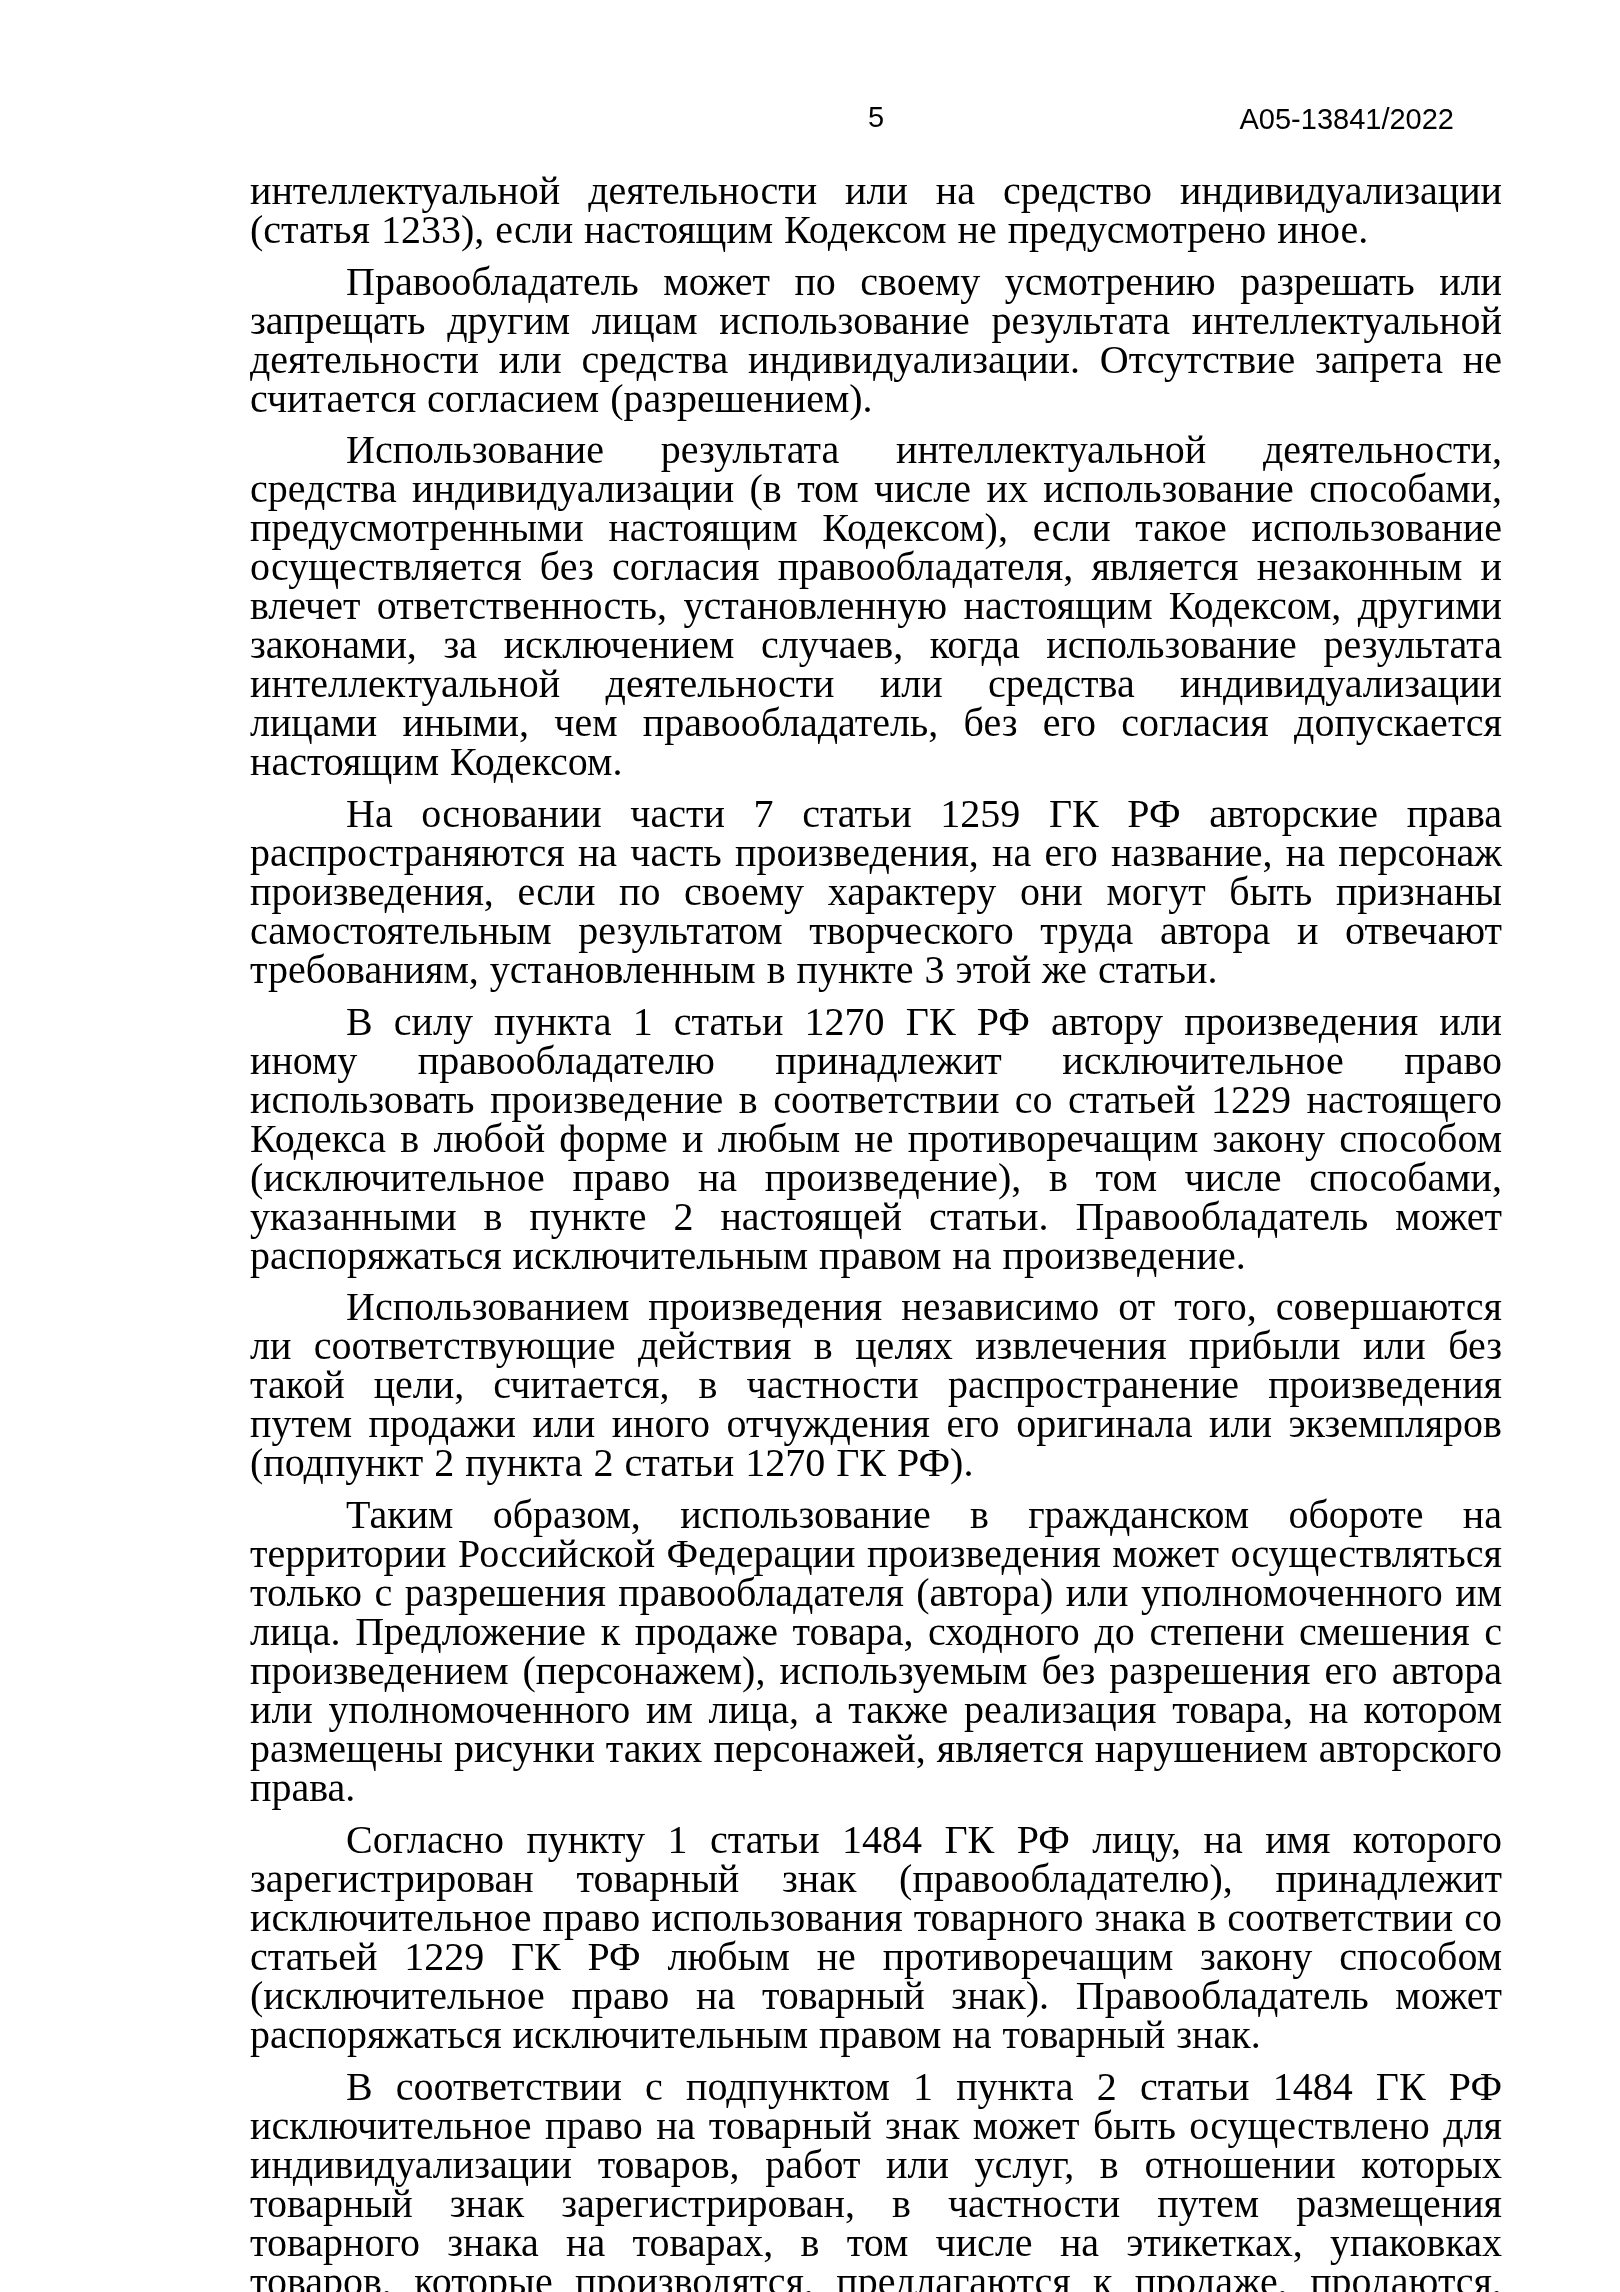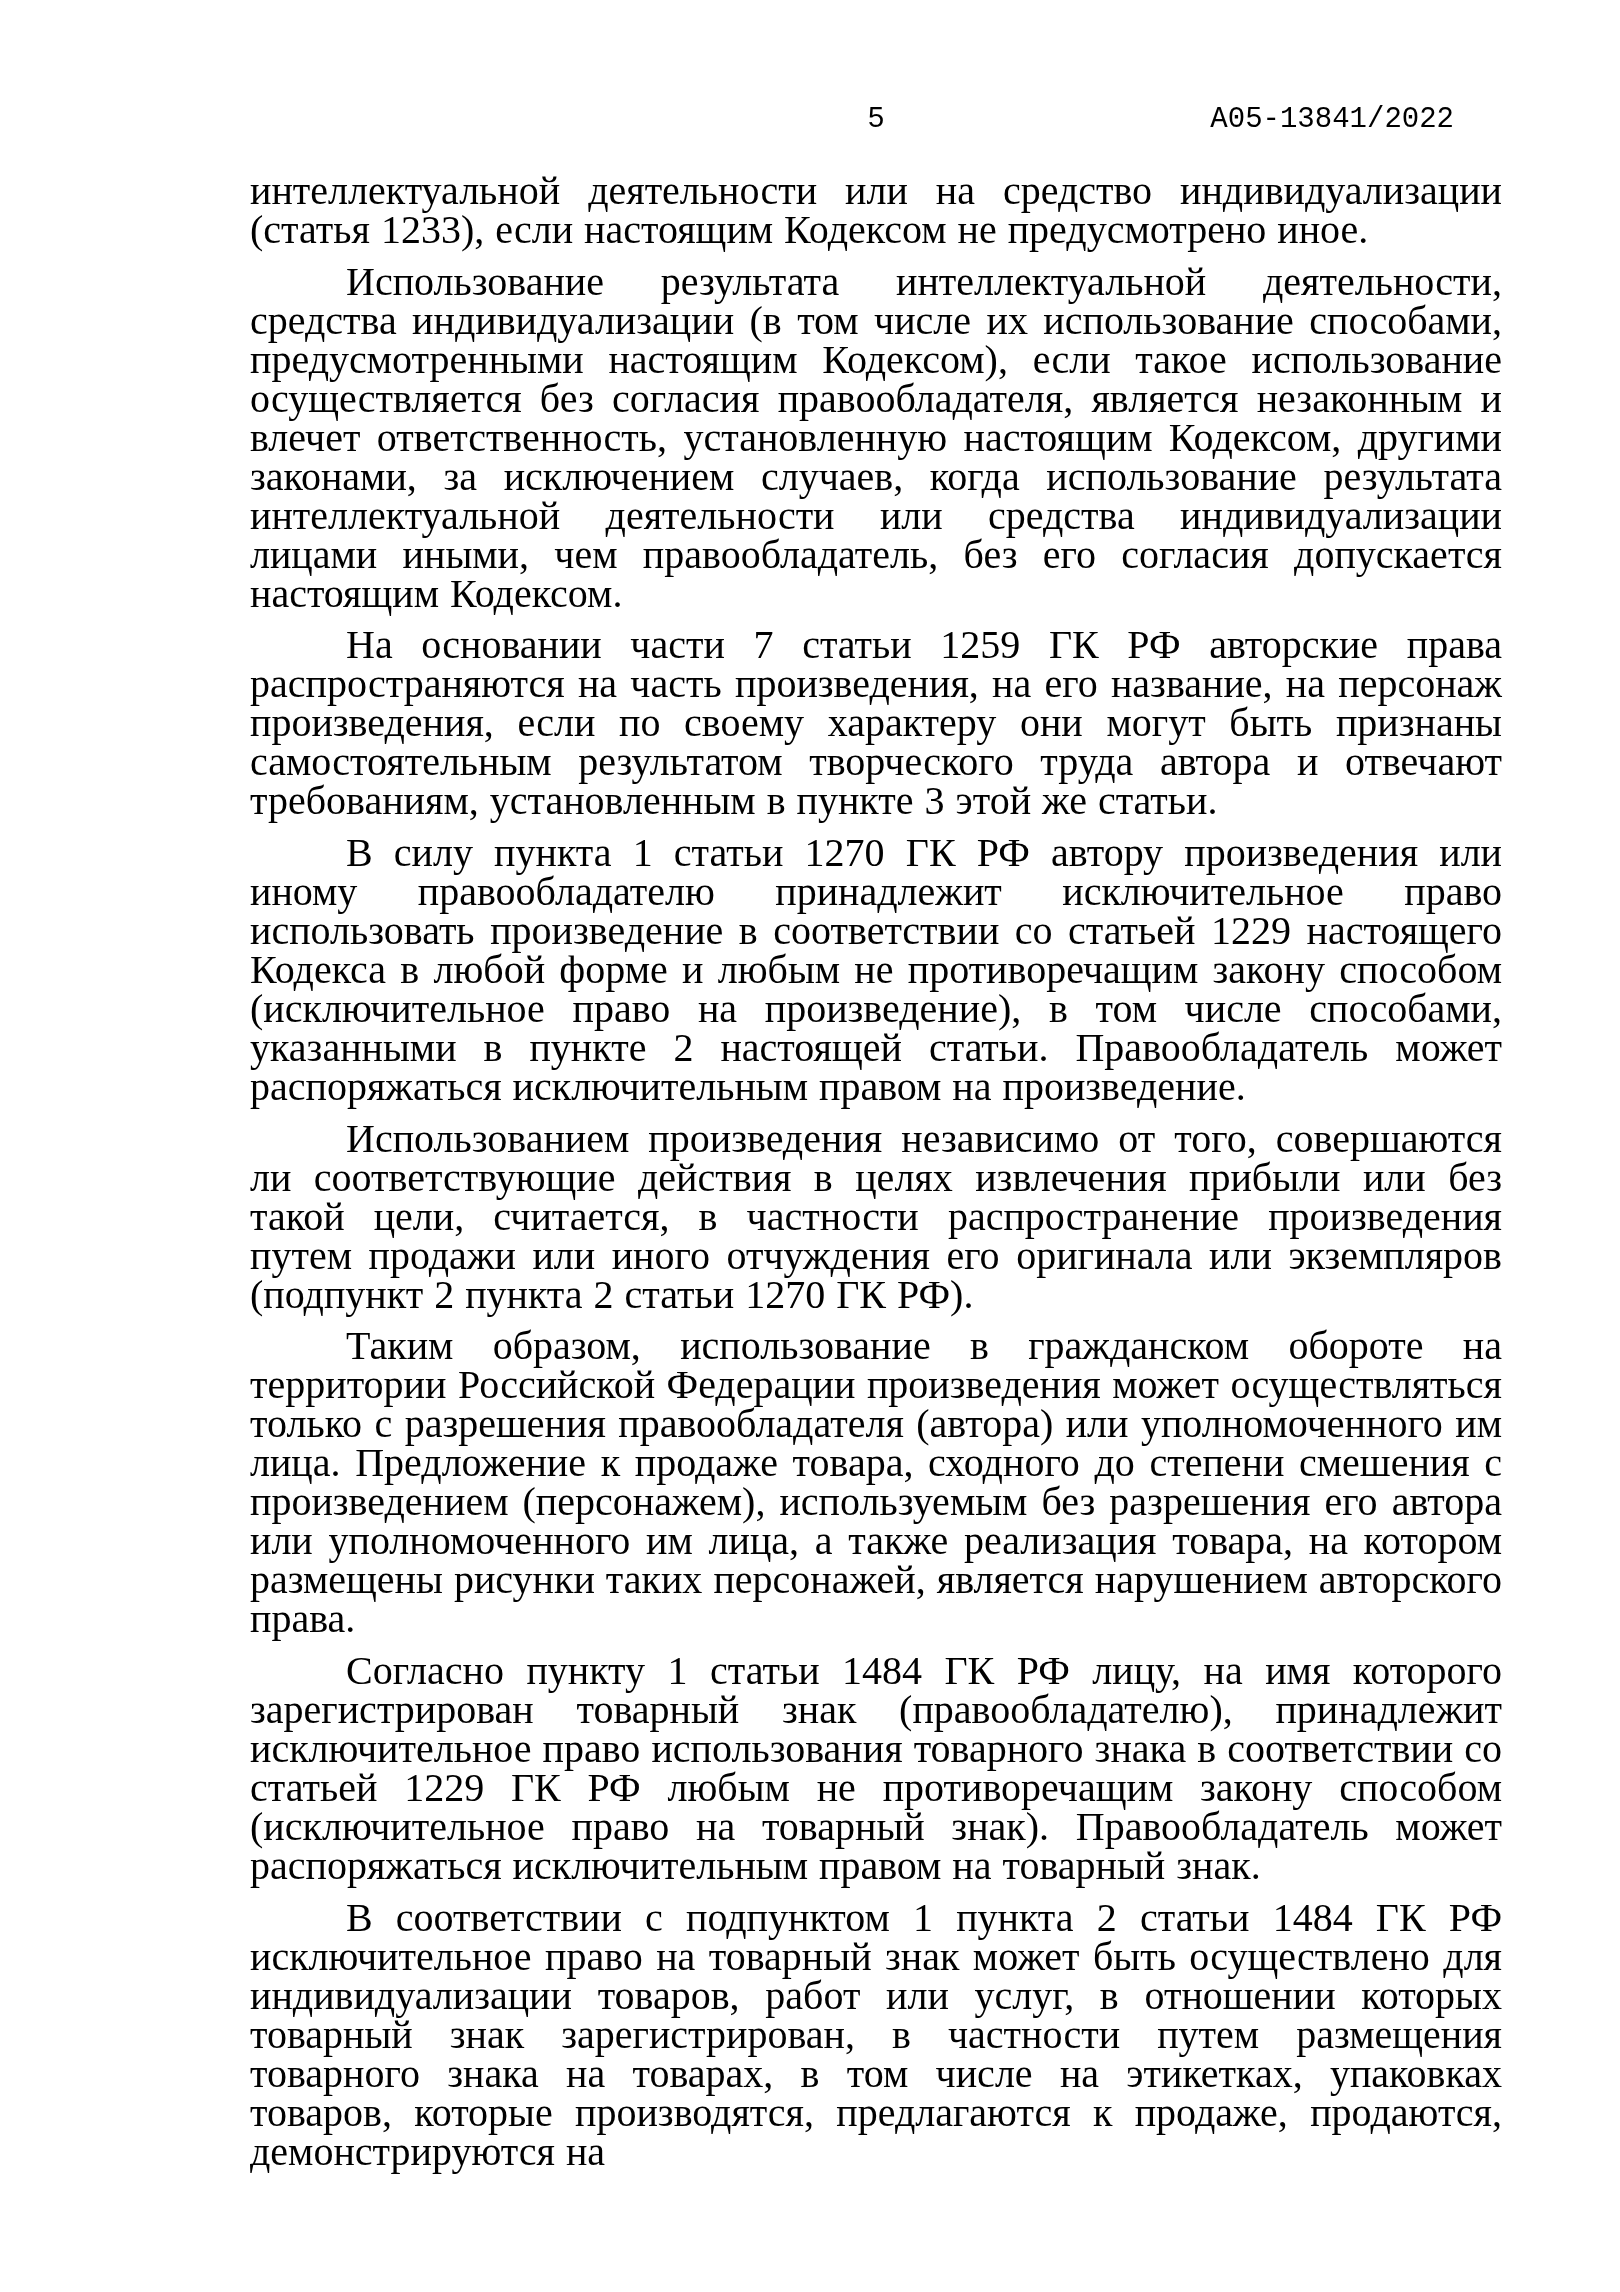--- a/index.html
+++ b/index.html
@@ -31,21 +31,20 @@
     left: 0;
     top: 0;
     width: 100%;
     text-align: center;
   }
   .case-number {
     position: absolute;
     right: 48px; 
     top: 2px;
     white-space: nowrap;
-    font-family: Liberation Mono, monospace;
   }
   .content {
     position: absolute;
     left: 250px;
     top: 171px;
     width: 1252px;
     text-align: justify;
     font-size: 40px;
     line-height: 39px;
   }
@@ -64,20 +63,21 @@
 <div class="page">
 
   <div class="page-header">
     <div class="page-number">5</div>
     <div class="case-number">А05-13841/2022</div>
   </div>
 
   <div class="content">
 
   <p class="para no-indent">интеллектуальной деятельности или на средство индивидуализации (статья 1233), если настоящим Кодексом не предусмотрено иное.</p>
+      <p class="para">Правообладатель может по своему усмотрению разрешать или запрещать другим лицам использование результата интеллектуальной деятельности или средства индивидуализации. Отсутствие запрета не считается согласием (разрешением).</p>
       <p class="para">Использование результата интеллектуальной деятельности, средства индивидуализации (в том числе их использование способами, предусмотренными настоящим Кодексом), если такое использование осуществляется без согласия правообладателя, является незаконным и влечет ответственность, установленную настоящим Кодексом, другими законами, за исключением случаев, когда использование результата интеллектуальной деятельности или средства индивидуализации лицами иными, чем правообладатель, без его согласия допускается настоящим Кодексом.</p>
       <p class="para">На основании части 7 статьи 1259 ГК РФ авторские права распространяются на часть произведения, на его название, на персонаж произведения, если по своему характеру они могут быть признаны самостоятельным результатом творческого труда автора и отвечают требованиям, установленным в пункте 3 этой же статьи.</p>
       <p class="para">В силу пункта 1 статьи 1270 ГК РФ автору произведения или иному правообладателю принадлежит исключительное право использовать произведение в соответствии со статьей 1229 настоящего Кодекса в любой форме и любым не противоречащим закону способом (исключительное право на произведение), в том числе способами, указанными в пункте 2 настоящей статьи. Правообладатель может распоряжаться исключительным правом на произведение.</p>
       <p class="para">Использованием произведения независимо от того, совершаются ли соответствующие действия в целях извлечения прибыли или без такой цели, считается, в частности распространение произведения путем продажи или иного отчуждения его оригинала или экземпляров (подпункт 2 пункта 2 статьи 1270 ГК РФ).</p>
       <p class="para">Таким образом, использование в гражданском обороте на территории Российской Федерации произведения может осуществляться только с разрешения правообладателя (автора) или уполномоченного им лица.  Предложение к продаже товара, сходного до степени смешения с произведением (персонажем), используемым без разрешения его автора или уполномоченного им лица, а также реализация товара, на котором размещены рисунки таких персонажей, является нарушением авторского права.</p>
       <p class="para">Согласно пункту 1 статьи 1484 ГК РФ лицу, на имя которого зарегистрирован товарный знак (правообладателю), принадлежит исключительное право использования товарного знака в соответствии со статьей 1229 ГК РФ любым не противоречащим закону способом (исключительное право на товарный знак). Правообладатель может распоряжаться исключительным правом на товарный знак.</p>
       <p class="para">В соответствии с подпунктом 1 пункта 2 статьи 1484 ГК РФ исключительное право на товарный знак может быть осуществлено для индивидуализации товаров, работ или услуг, в отношении которых товарный знак зарегистрирован, в частности путем размещения товарного знака на товарах, в том числе на этикетках, упаковках товаров, которые производятся, предлагаются к продаже, продаются, демонстрируются на</p>
     </div>
 
 </div>

